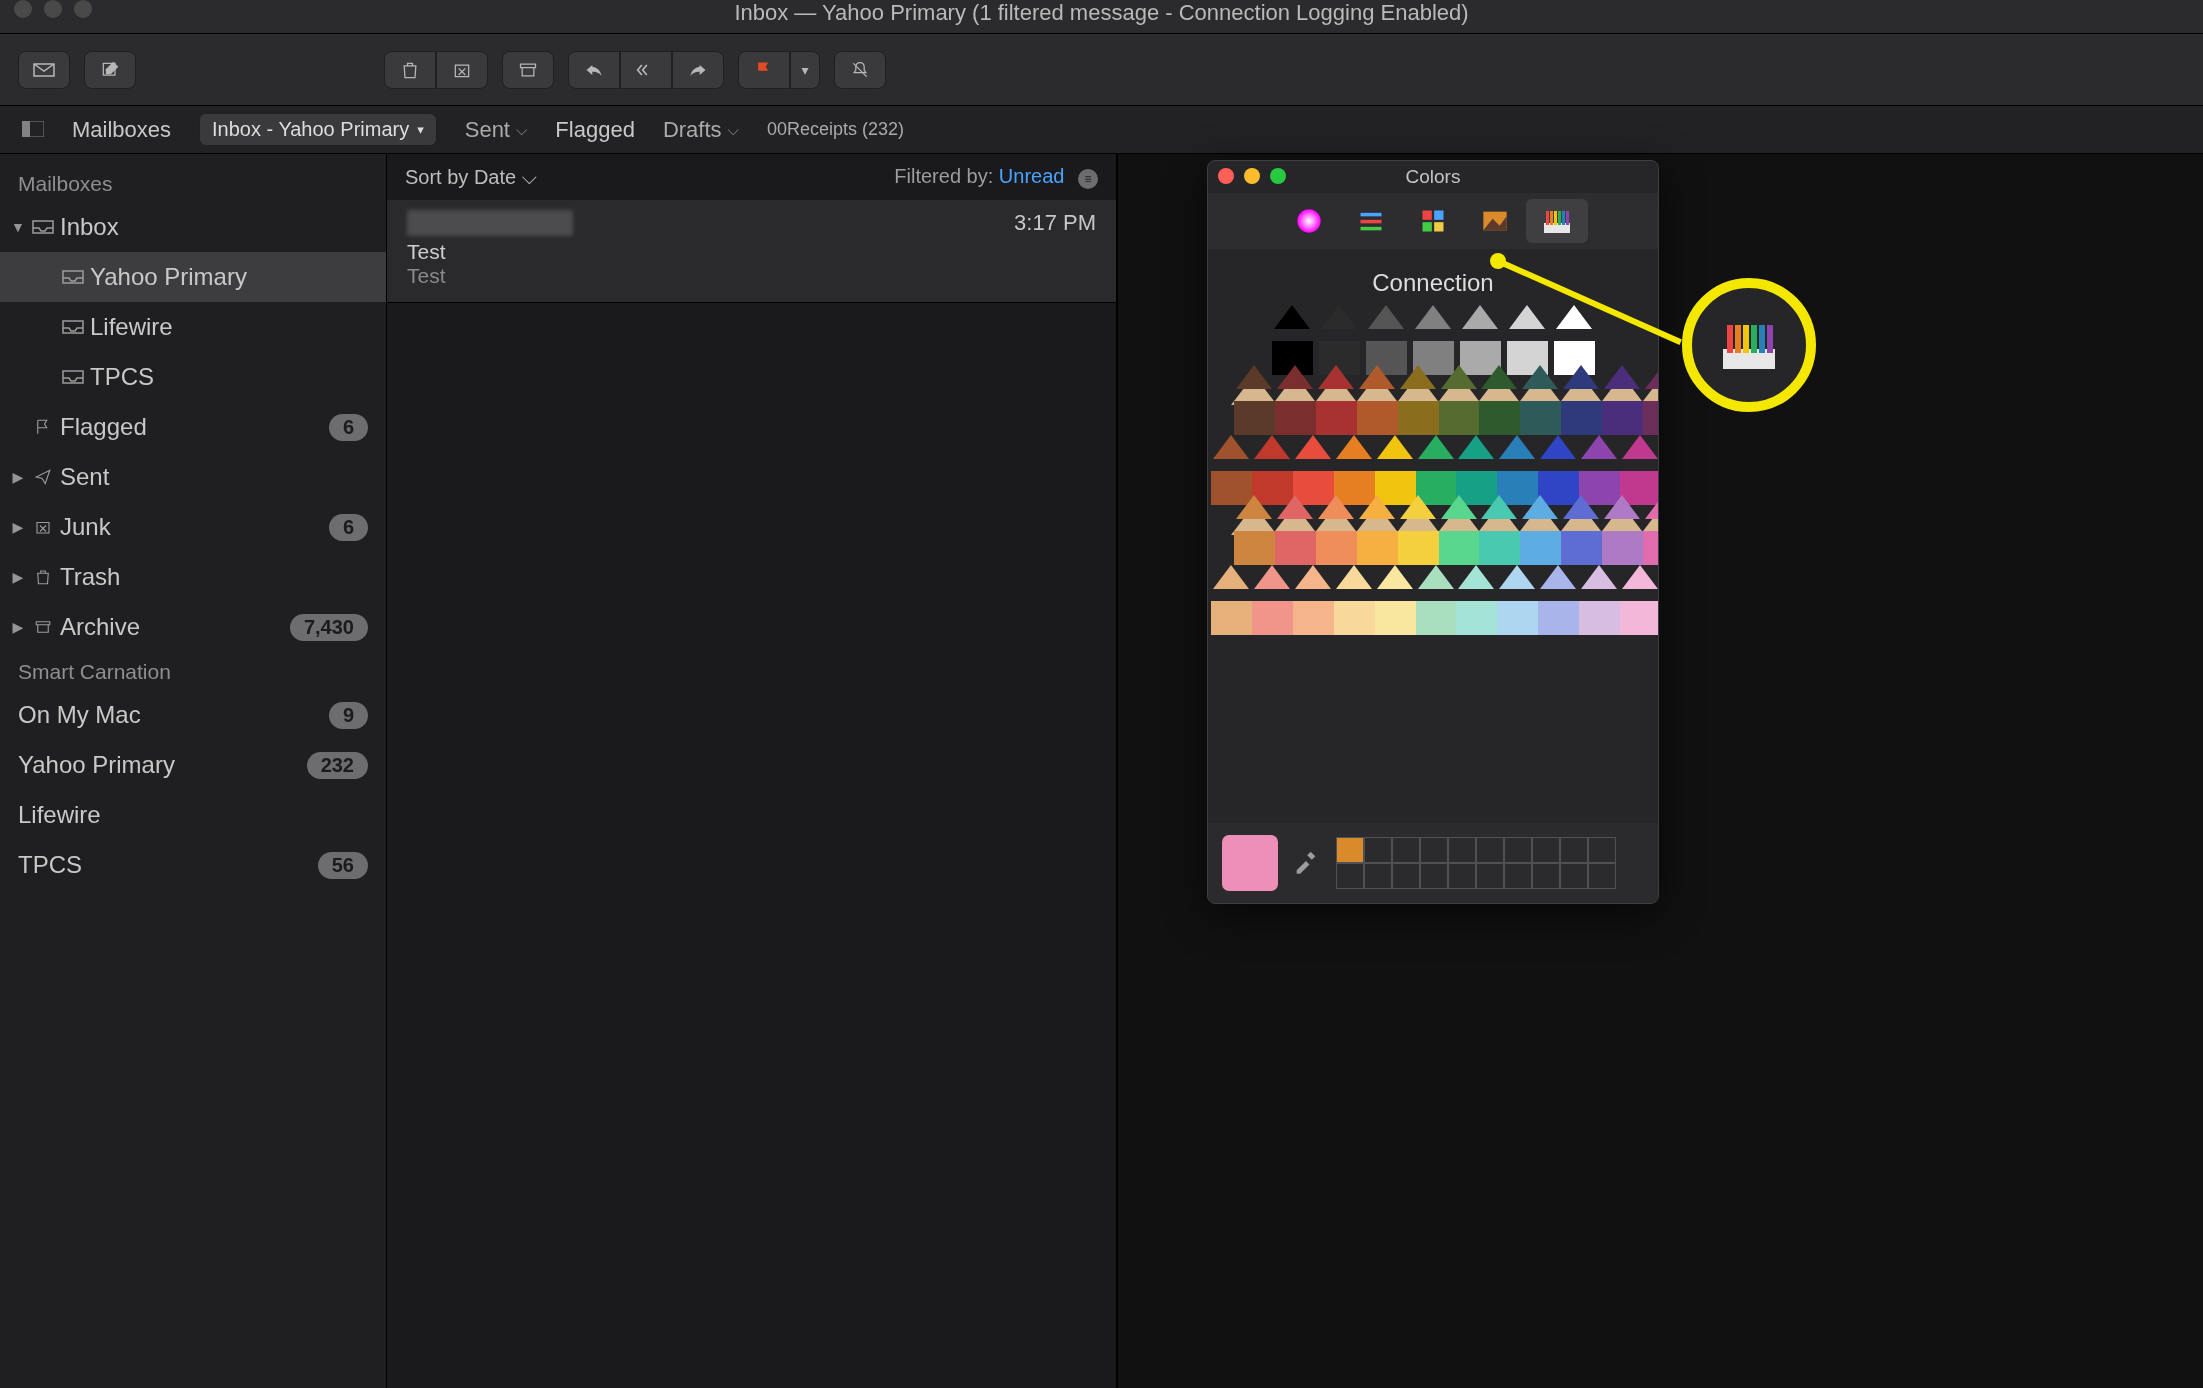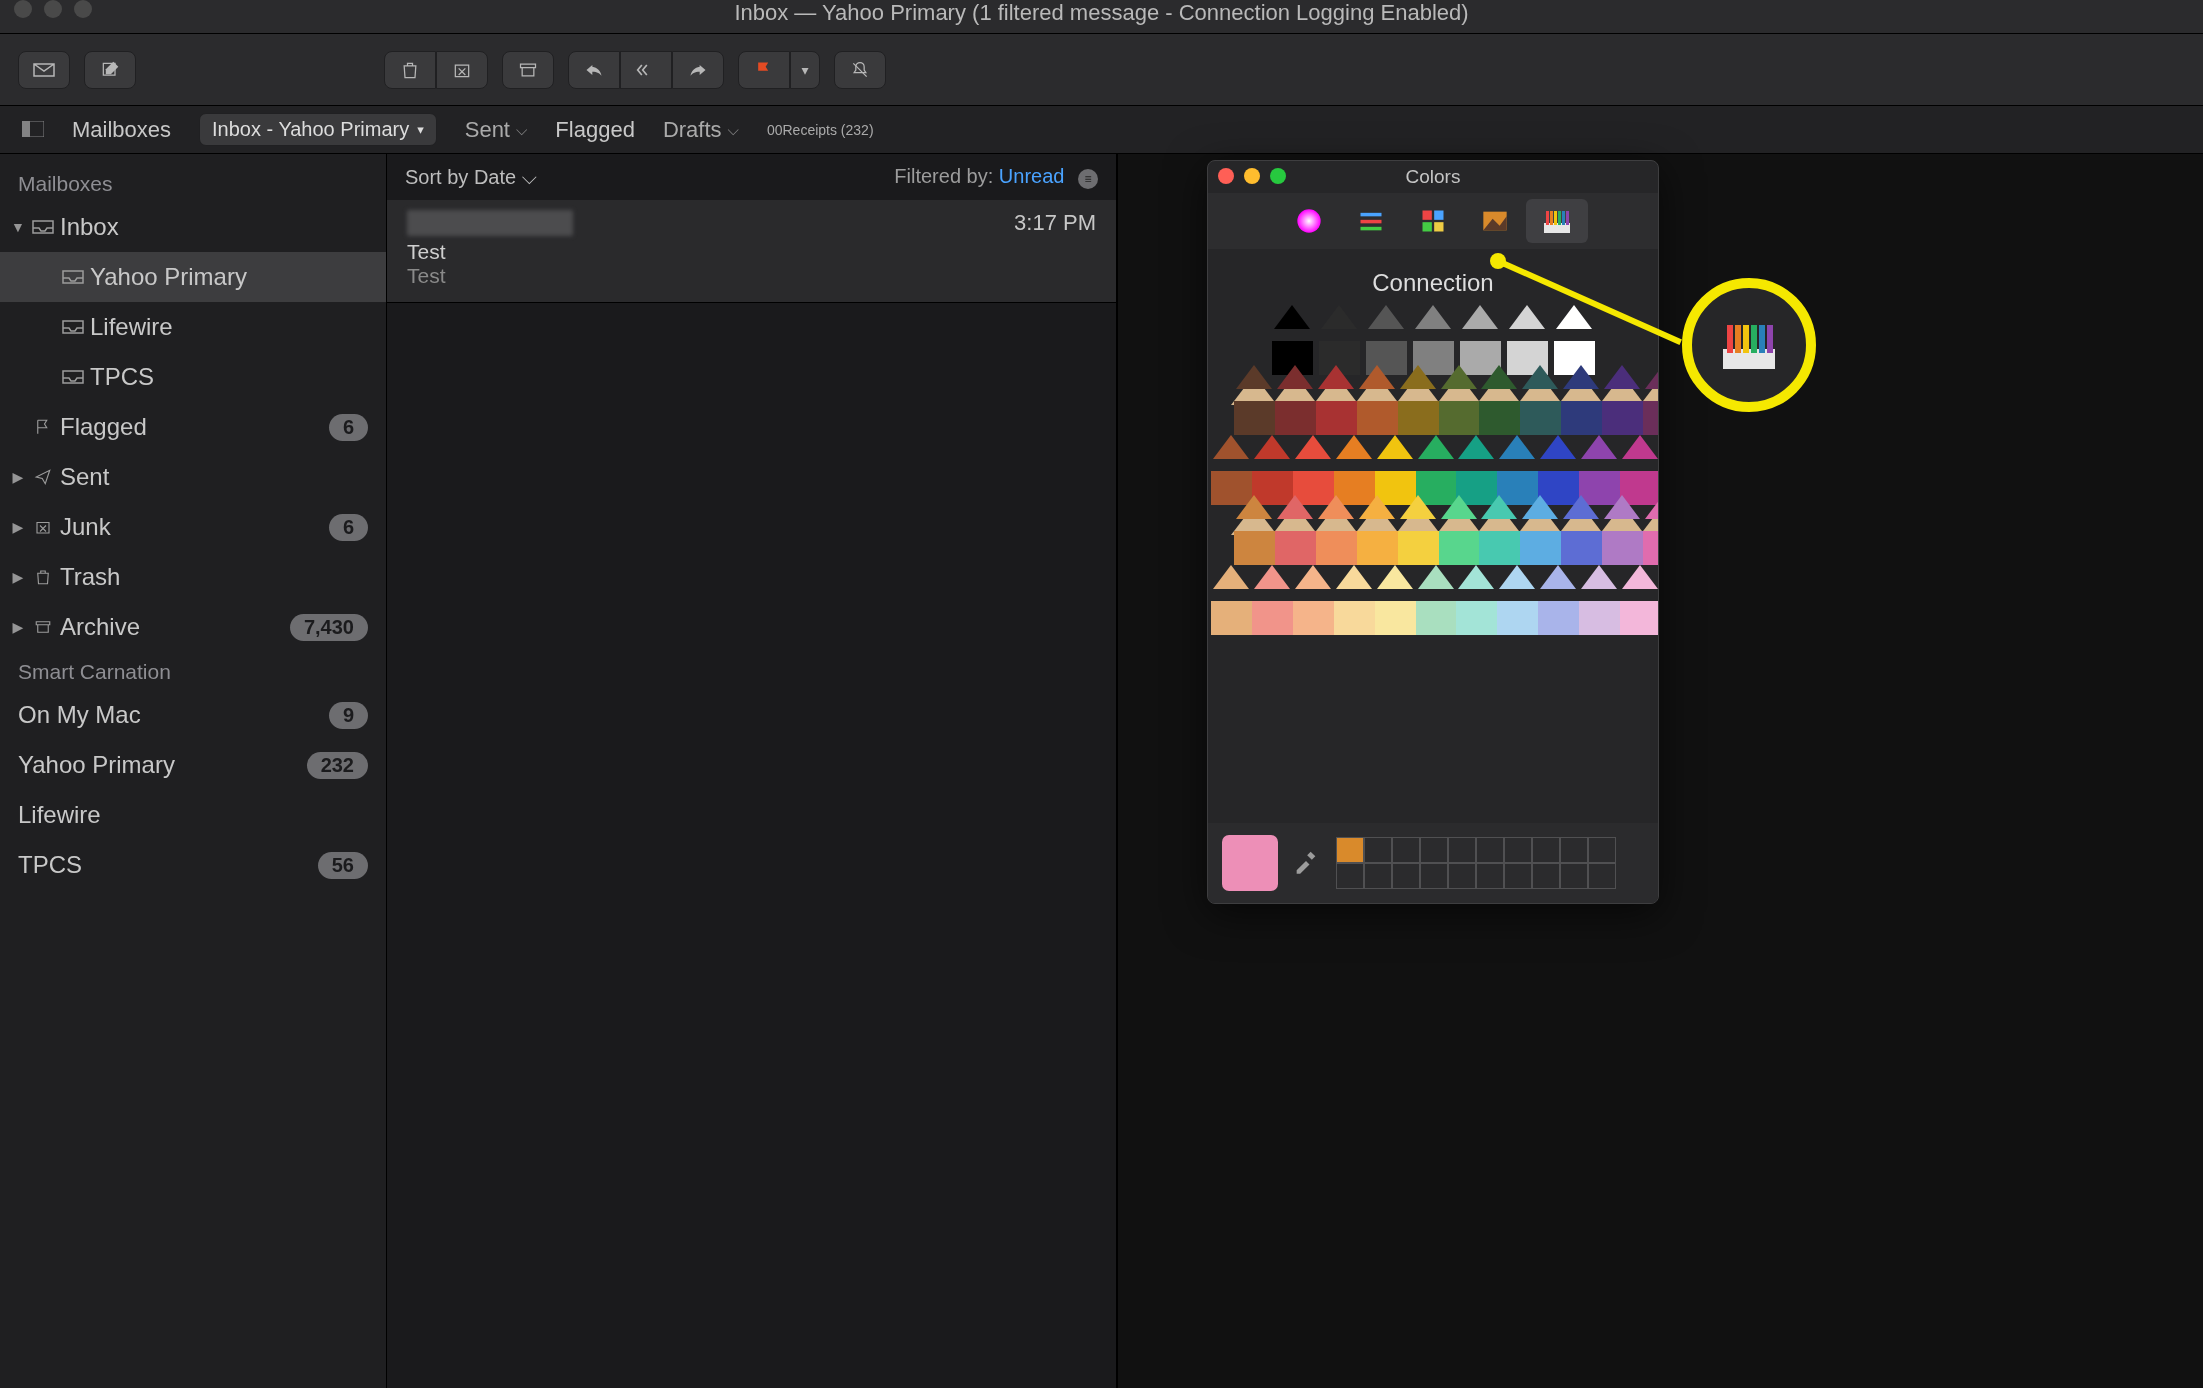--- a/index.html
+++ b/index.html
@@ -18,21 +18,21 @@
   .tgroup .tbtn { border-radius:0; }
   .tgroup .tbtn:first-child { border-radius:8px 0 0 8px; }
   .tgroup .tbtn:last-child { border-radius:0 8px 8px 0; }
   .flagbtn svg { fill:#e44b23; }
 
   .favbar { height:48px; display:flex; align-items:center; gap:28px; padding:0 22px; background:#222224; border-bottom:1px solid #000; color:#aaa; font-size:22px;}
   .favbar .icon{opacity:.8}
   .mbcombo { display:flex; align-items:center; gap:8px; background:#3a3a3c; border:1px solid #202022; border-radius:7px; padding:4px 12px; color:#ddd; font-size:20px;}
   .favitem{display:flex;align-items:center;gap:6px;}
   .favitem::after{content:"⌵"; font-size:15px; opacity:.7;}
-  .receipts{font-size:14px;}
+  .receipts{font-size:18px;}
 
   .content { display:flex; height:calc(100% - 34px - 72px - 48px); }
 
   
   .sidebar { width:386px; background:#1f1f21; padding:10px 0; overflow:hidden; }
   .sidegroup { padding:8px 18px 6px; color:#8e8e93; font-size:21px; }
   .sitem { display:flex; align-items:center; height:50px; padding:0 18px 0 10px; color:#c8c8c8; font-size:24px; }
   .sitem .disc{width:16px;display:inline-block;text-align:center;opacity:.7; font-size:14px}
   .sitem .ico { width:34px; display:flex; align-items:center; justify-content:center; }
   .sitem .ico svg{width:24px;height:18px;fill:#9c9c9c;}

